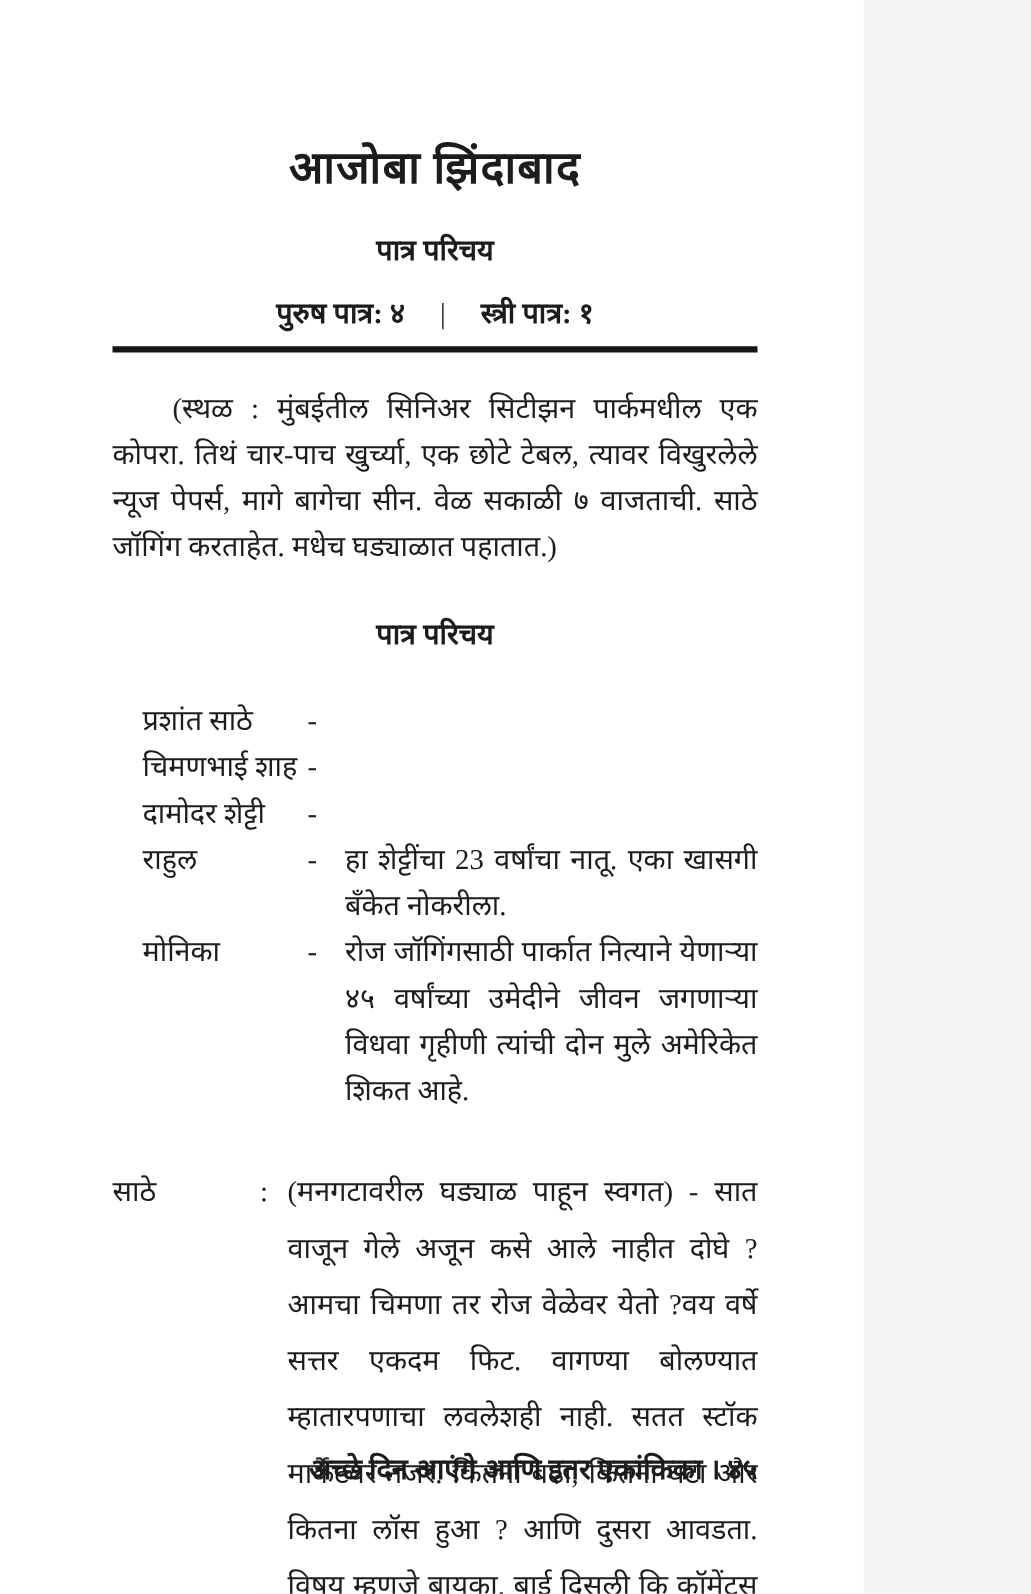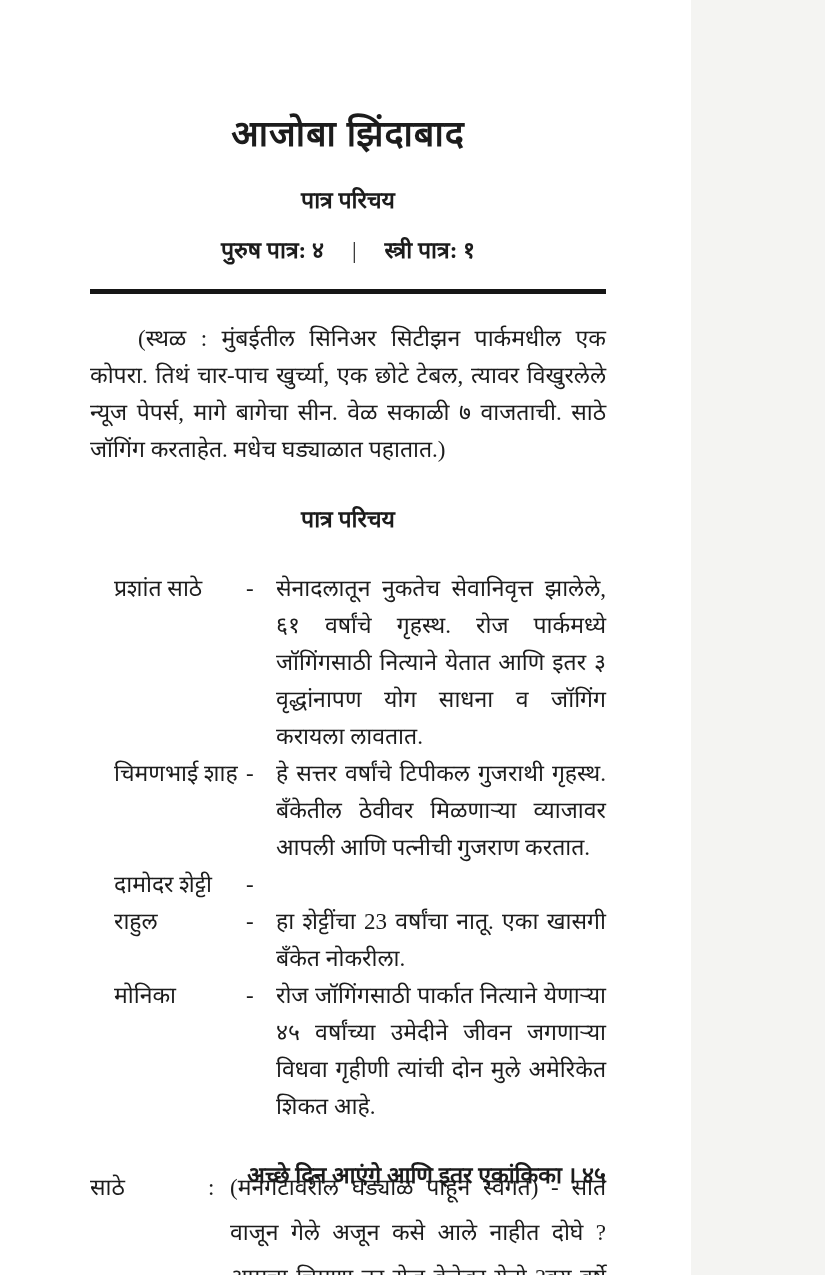--- a/index.html
+++ b/index.html
@@ -26,21 +26,21 @@
   .subtitle{
     text-align:center;
     font-size:23px;
     font-weight:bold;
     margin:0 0 18px 0;
   }
   .cast-counts{
     text-align:center;
     font-size:23px;
     font-weight:bold;
-    margin:0 0 24px 0;
+    margin:0 0 12px 0;
   }
   .cast-counts .sep{
     display:inline-block;
     margin:0 28px;
     font-weight:normal;
   }
   .rule{
     border:none;
     border-top:5px solid #161616;
     margin:0 0 26px 0;
@@ -124,26 +124,24 @@
   <hr class="rule">
 
   <p class="stage-direction">(स्थळ : मुंबईतील सिनिअर सिटीझन पार्कमधील एक कोपरा. तिथं चार-पाच खुर्च्या, एक छोटे टेबल, त्यावर विखुरलेले न्यूज पेपर्स, मागे बागेचा सीन. वेळ सकाळी ७ वाजताची. साठे जॉगिंग करताहेत. मधेच घड्याळात पहातात.)</p>
 
   <div class="cast-heading">पात्र परिचय</div>
 
   <div class="cast-list">
     <div class="cast-row">
       <div class="name">प्रशांत साठे</div>
       <div class="dash">-</div>
-      <div class="desc">सेनादलातून नुकतेच सेवानिवृत्त झालेले, ६१ वर्षांचे गृहस्थ. रोज पार्कमध्ये जॉगिंगसाठी नित्याने येतात आणि इतर ३ वृद्धांनापण योग साधना व जॉगिंग करायला लावतात.</div>
     </div>
     <div class="cast-row">
       <div class="name">चिमणभाई शाह</div>
       <div class="dash">-</div>
-      <div class="desc">हे सत्तर वर्षांचे टिपीकल गुजराथी गृहस्थ. बँकेतील ठेवीवर मिळणाऱ्या व्याजावर आपली आणि पत्नीची गुजराण करतात.</div>
     </div>
     <div class="cast-row">
       <div class="name">दामोदर शेट्टी</div>
       <div class="dash">-</div>
     </div>
     <div class="cast-row">
       <div class="name">राहुल</div>
       <div class="dash">-</div>
       <div class="desc">हा शेट्टींचा 23 वर्षांचा नातू. एका खासगी बँकेत नोकरीला.</div>
     </div>

